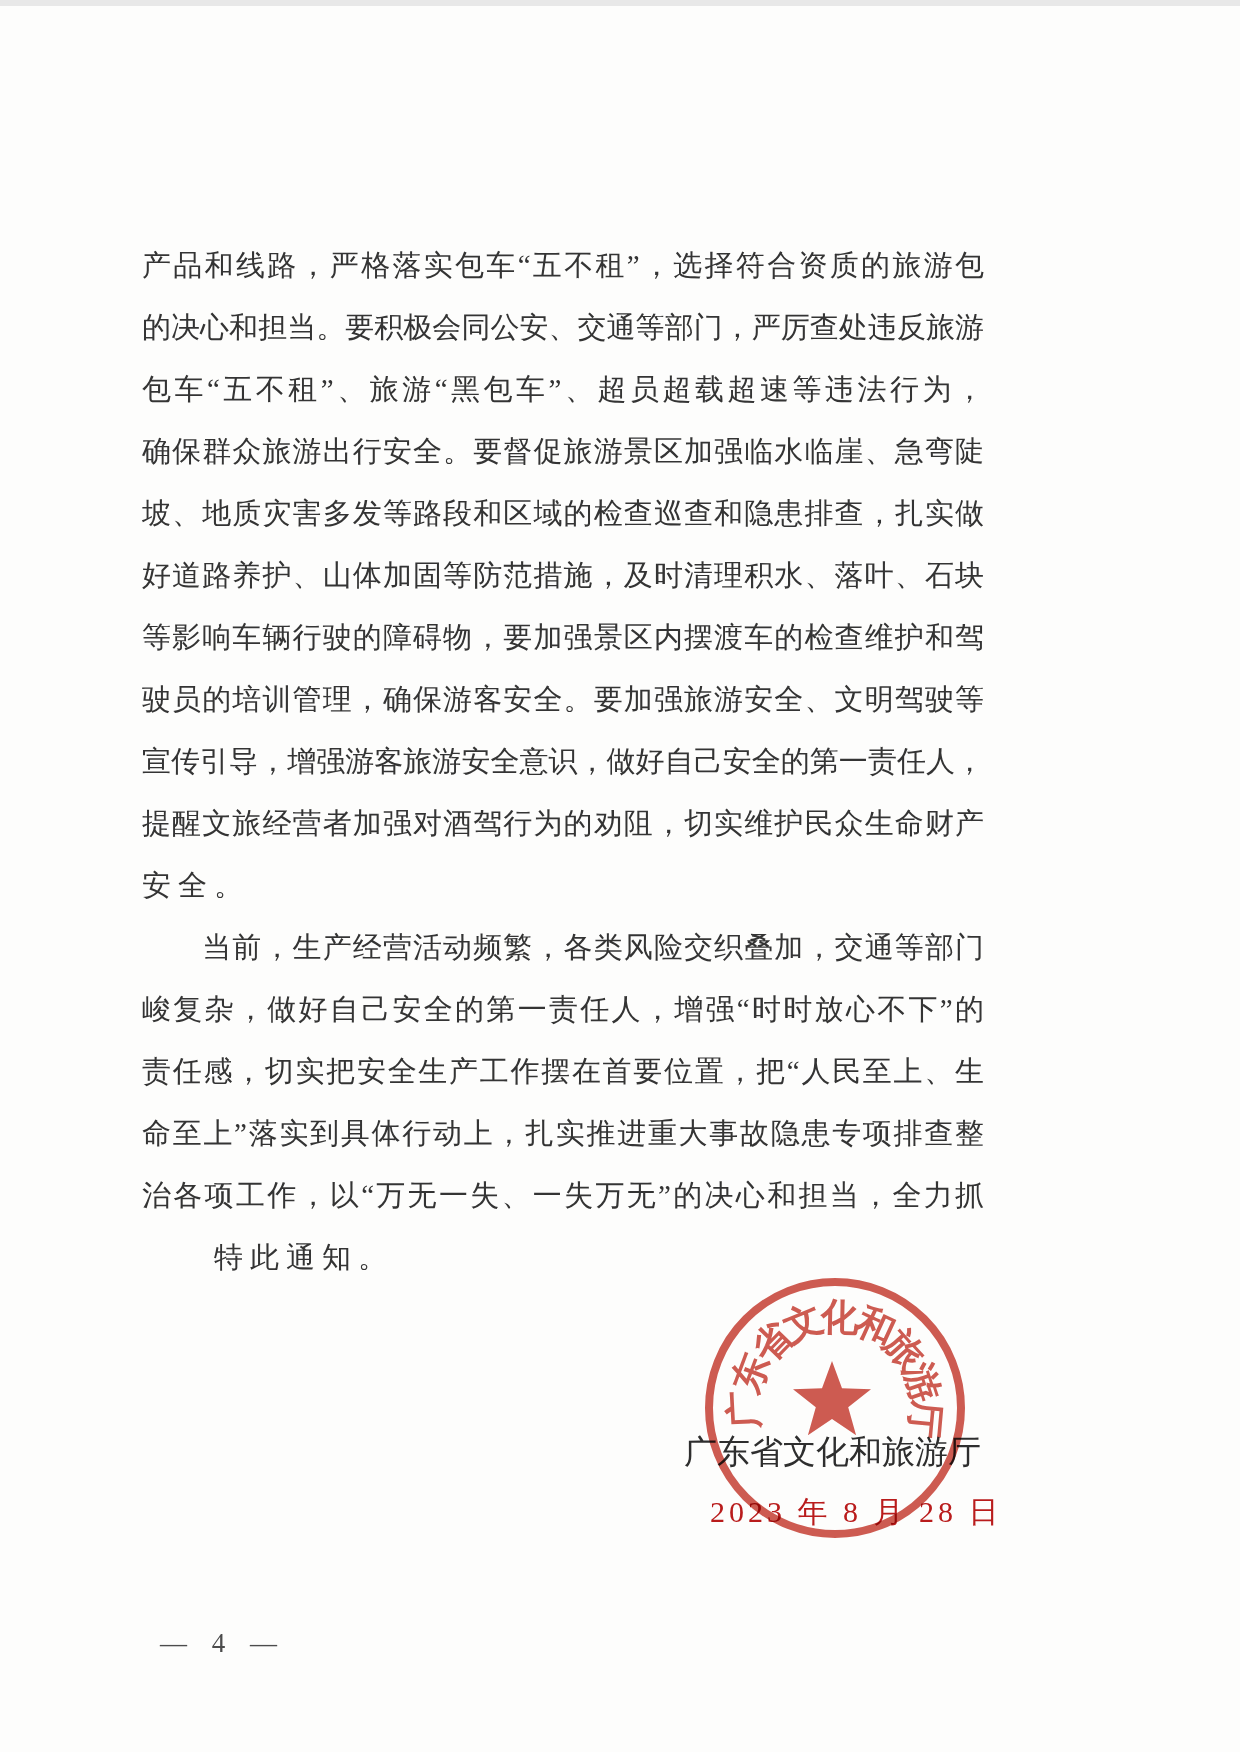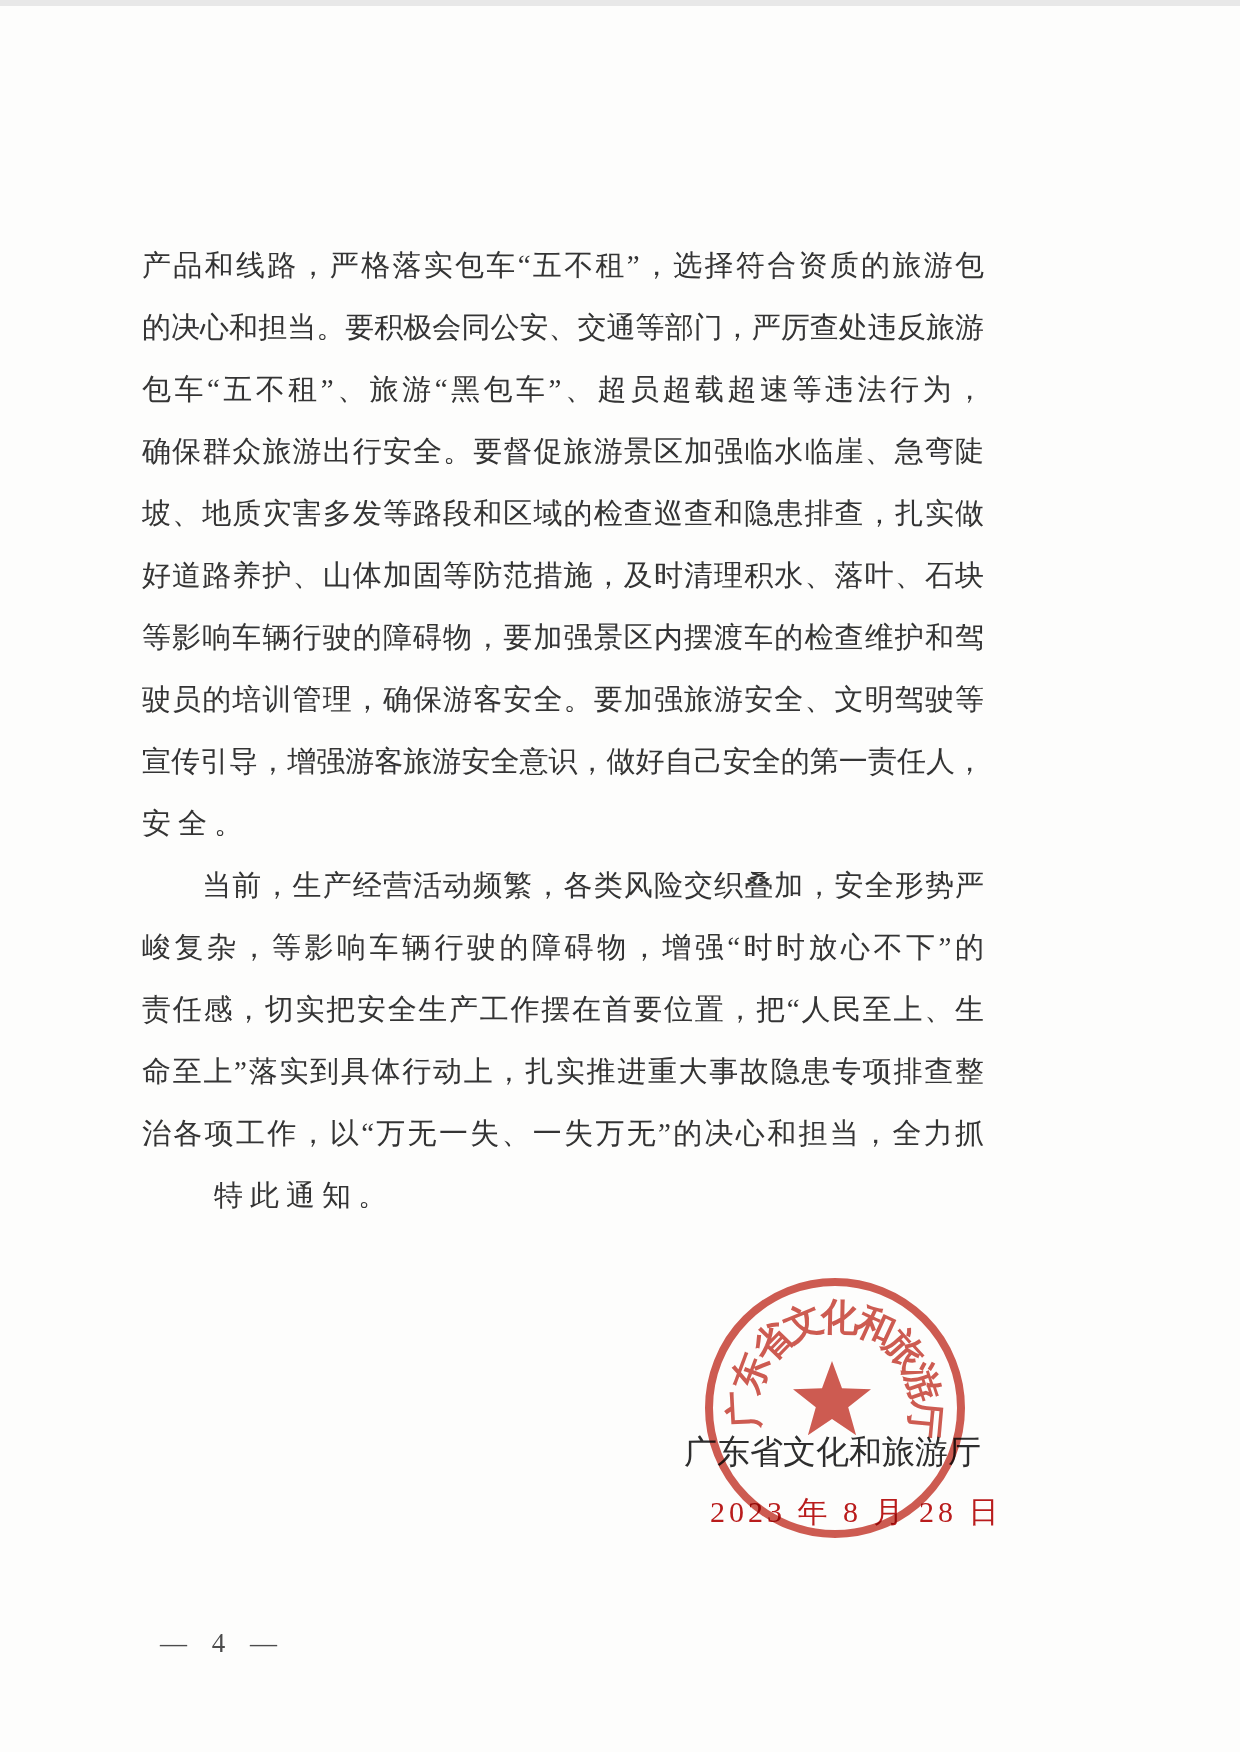--- a/index.html
+++ b/index.html
@@ -83,23 +83,24 @@
   <div class="body-text">
     <div class="line">产品和线路，严格落实包车“五不租”，选择符合资质的旅游包</div>
     <div class="line">的决心和担当。要积极会同公安、交通等部门，严厉查处违反旅游</div>
     <div class="line">包车“五不租”、旅游“黑包车”、超员超载超速等违法行为，</div>
     <div class="line">确保群众旅游出行安全。要督促旅游景区加强临水临崖、急弯陡</div>
     <div class="line">坡、地质灾害多发等路段和区域的检查巡查和隐患排查，扎实做</div>
     <div class="line">好道路养护、山体加固等防范措施，及时清理积水、落叶、石块</div>
     <div class="line">等影响车辆行驶的障碍物，要加强景区内摆渡车的检查维护和驾</div>
     <div class="line">驶员的培训管理，确保游客安全。要加强旅游安全、文明驾驶等</div>
     <div class="line">宣传引导，增强游客旅游安全意识，做好自己安全的第一责任人，</div>
+    <div class="line">提醒文旅经营者加强对酒驾行为的劝阻，切实维护民众生命财产</div>
     <div class="line plain">安全。</div>
-    <div class="line">　　当前，生产经营活动频繁，各类风险交织叠加，安全形势严</div>
-    <div class="line">峻复杂，等影响车辆行驶的障碍物，增强“时时放心不下”的</div>
+    <div class="line">　　当前，生产经营活动频繁，各类风险交织叠加，交通等部门</div>
+    <div class="line">峻复杂，做好自己安全的第一责任人，增强“时时放心不下”的</div>
     <div class="line">责任感，切实把安全生产工作摆在首要位置，把“人民至上、生</div>
     <div class="line">命至上”落实到具体行动上，扎实推进重大事故隐患专项排查整</div>
     <div class="line">治各项工作，以“万无一失、一失万无”的决心和担当，全力抓</div>
     <div class="line plain">　　特此通知。</div>
   </div>
 
   <div class="sig-agency">广东省文化和旅游厅</div>
   <div class="sig-date">2023 年 8 月 28 日</div>
 
   <svg class="seal" viewBox="-140 -140 280 280" xmlns="http://www.w3.org/2000/svg">

